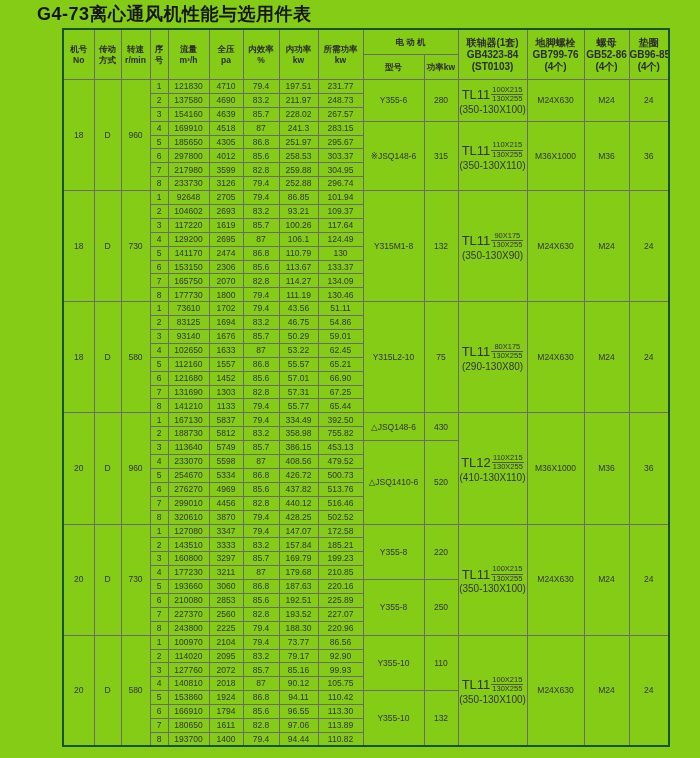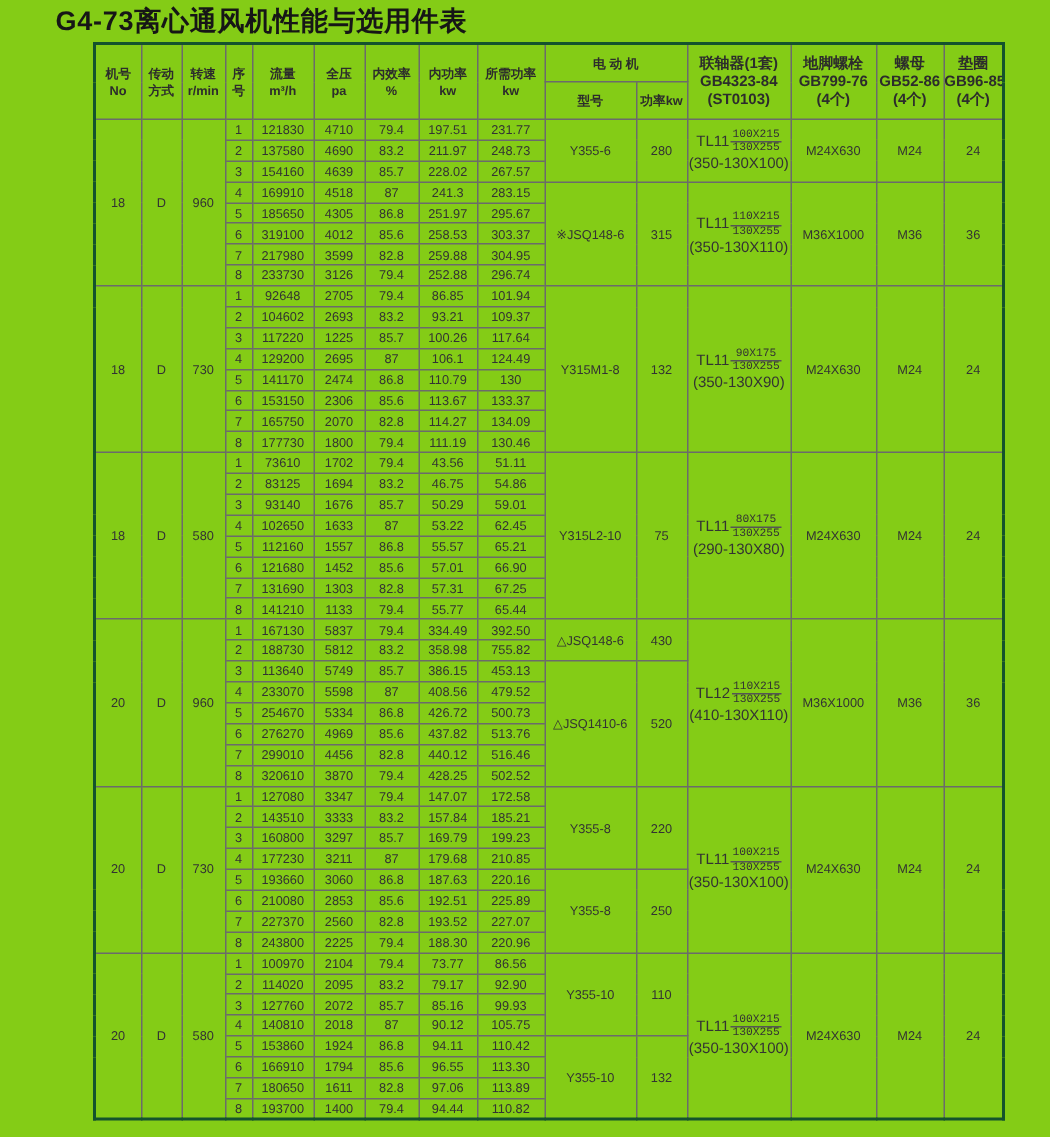--- a/index.html
+++ b/index.html
@@ -36,22 +36,22 @@
   }
   .perf thead .hl{display:block;}
   .perf thead .hl.sm{font-size:10px;font-weight:bold;}
   .perf thead .hl.u{}
   .perf tbody tr{height:13.9px;}
   .perf tbody td{font-size:8.5px;line-height:1;color:#333;}
   td.grp{font-size:9px;color:#2e2e2e;}
   td.motor{font-size:8px;}
   td.cpl-cell{font-size:7.5px;line-height:1.05;}
   .cpl{display:block;}
-  .pref{display:inline-block;vertical-align:middle;margin-right:1px;font-size:10px;}
-  .frac{display:inline-block;vertical-align:middle;font-size:7.5px;line-height:1.15;font-family:Liberation Mono, monospace;}
+  .pref{display:inline-block;vertical-align:middle;margin-right:1px;font-size:13px;}
+  .frac{display:inline-block;vertical-align:middle;font-size:7.5px;line-height:1.15;}
   .fn{display:block;border-bottom:1px solid #555;padding:0 1px;}
   .fd{display:block;padding:0 1px;}
   .note{display:block;font-size:10px;margin-top:1px;}
 </style>
 </head>
 <body>
 
 <div class="page">
   <h1 class="title">G4-73离心通风机性能与选用件表</h1>
   <table class="perf">
@@ -200,21 +200,21 @@
         <tr>
           <td>5</td>
           <td>185650</td>
           <td>4305</td>
           <td>86.8</td>
           <td>251.97</td>
           <td>295.67</td>
         </tr>
         <tr>
           <td>6</td>
-          <td>319100</td>
+          <td>297800</td>
           <td>4012</td>
           <td>85.6</td>
           <td>258.53</td>
           <td>303.37</td>
         </tr>
         <tr>
           <td>7</td>
           <td>217980</td>
           <td>3599</td>
           <td>82.8</td>
@@ -253,21 +253,21 @@
           <td>2</td>
           <td>104602</td>
           <td>2693</td>
           <td>83.2</td>
           <td>93.21</td>
           <td>109.37</td>
         </tr>
         <tr>
           <td>3</td>
           <td>117220</td>
-          <td>1225</td>
+          <td>1619</td>
           <td>85.7</td>
           <td>100.26</td>
           <td>117.64</td>
         </tr>
         <tr>
           <td>4</td>
           <td>129200</td>
           <td>2695</td>
           <td>87</td>
           <td>106.1</td>

